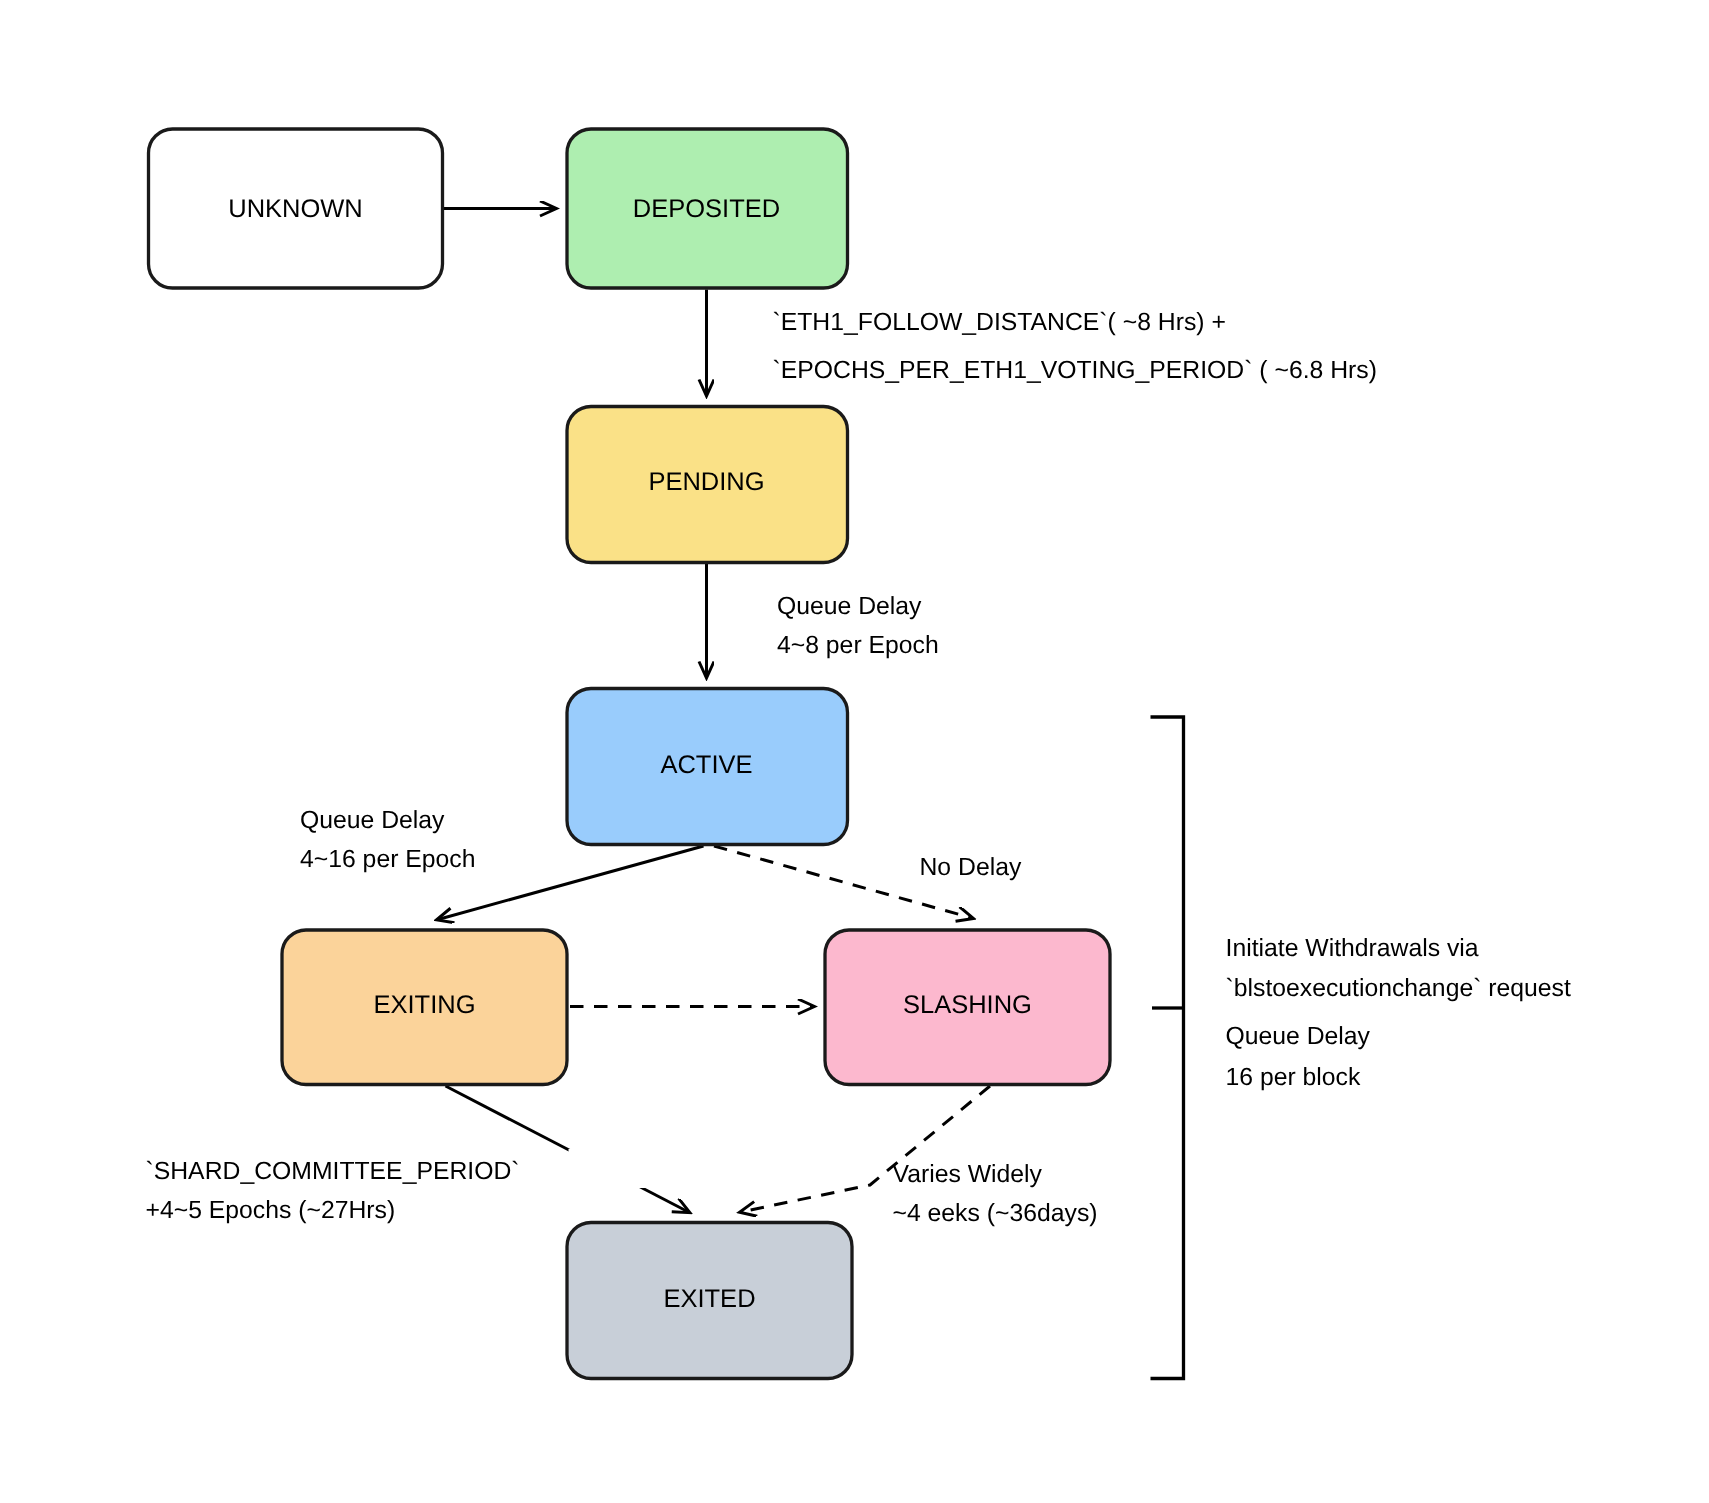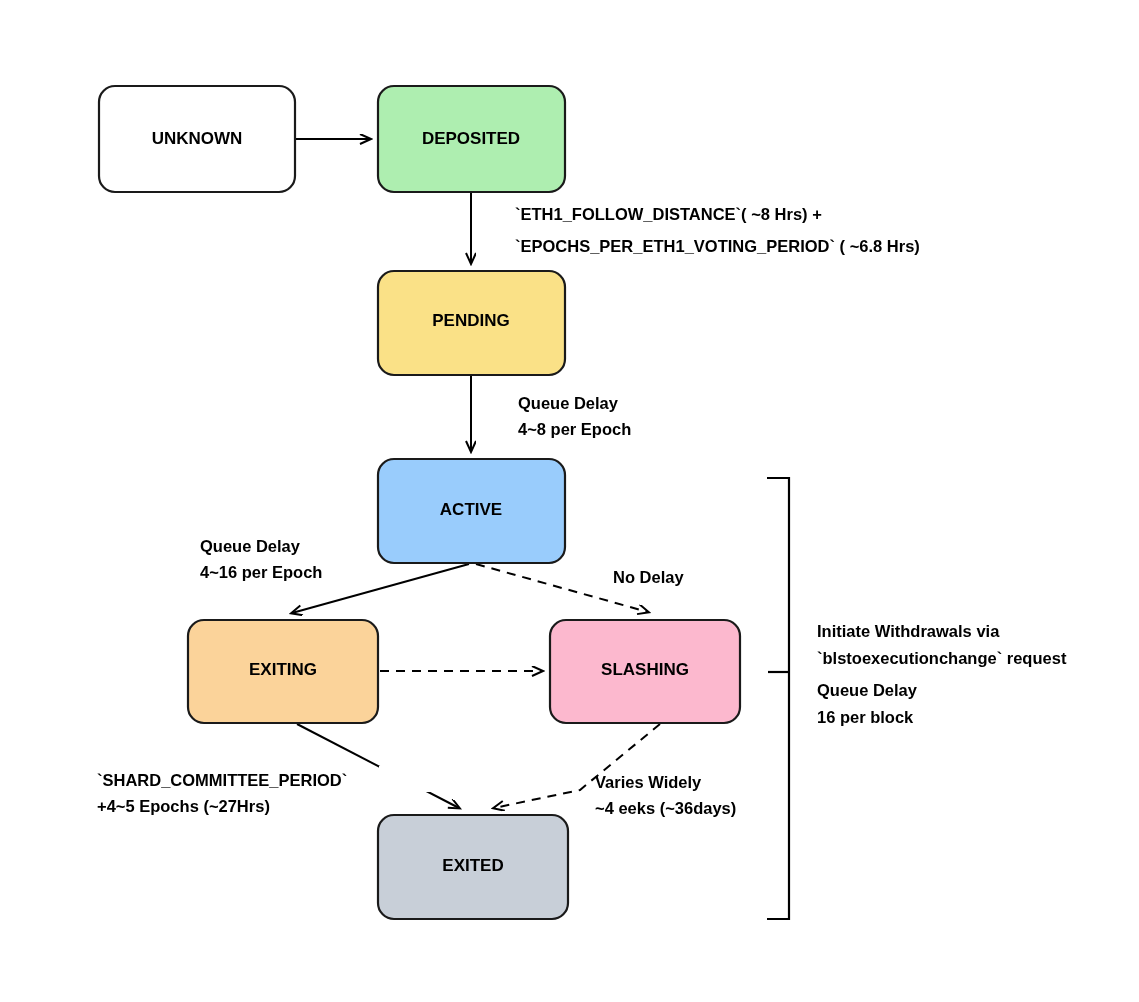--- a/index.html
+++ b/index.html
@@ -10,21 +10,20 @@
   body {
     width: 1139px;
     height: 1002px;
     font-family: "Liberation Sans", sans-serif;
     overflow: hidden;
   }
   #diagram-root {
     position: relative;
     width: 1139px;
     height: 1002px;
-    font-weight: bold;
   }
   svg.canvas {
     display: block;
     width: 1139px;
     height: 1002px;
   }
   .node-rect {
     stroke: #1a1a1a;
     stroke-width: 2.2;
   }

